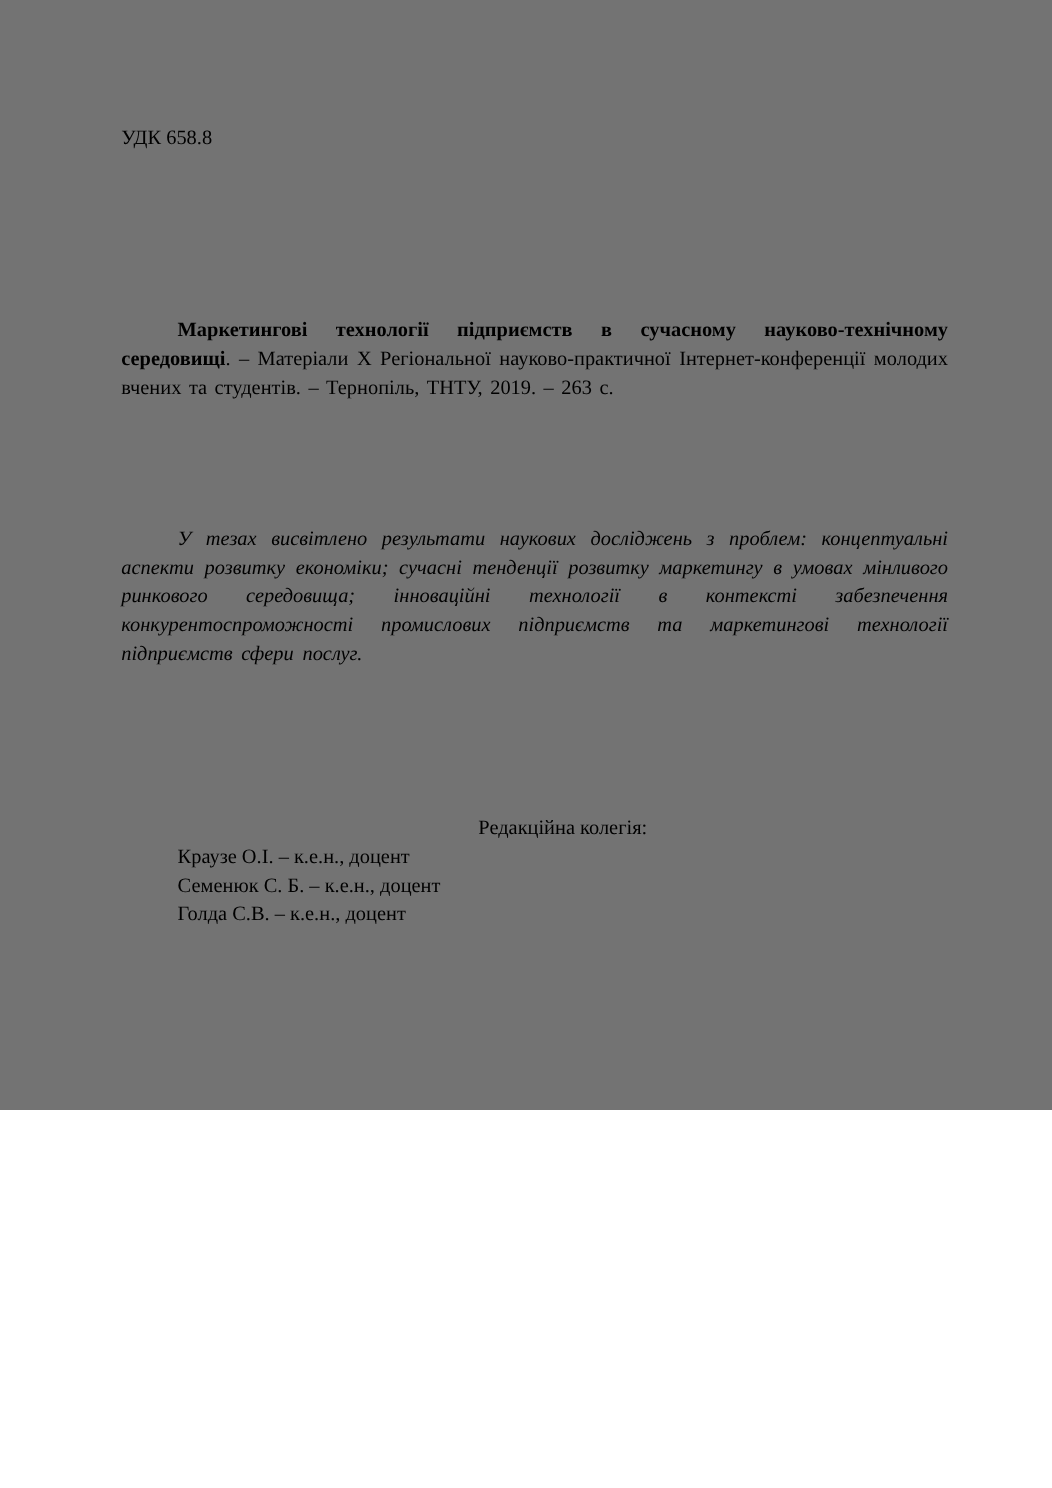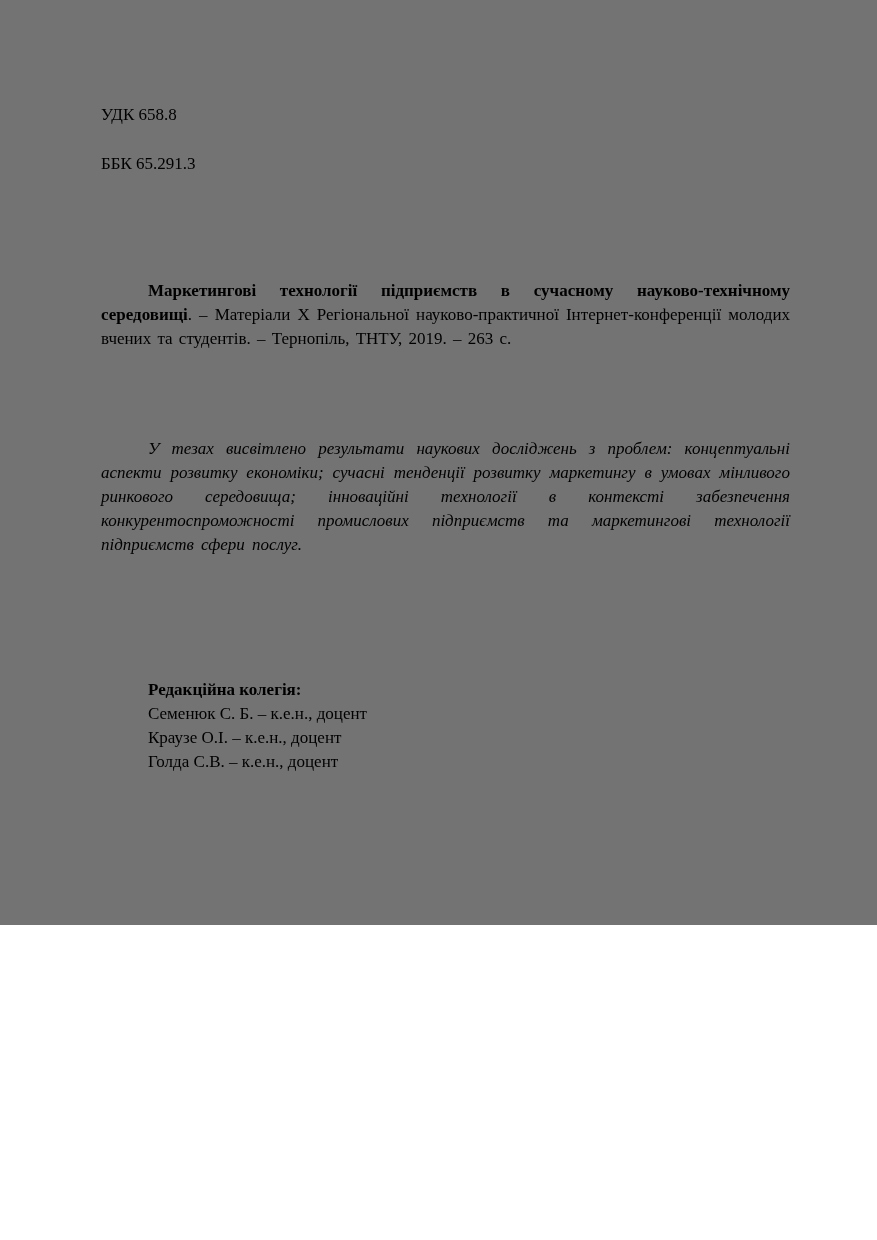--- a/index.html
+++ b/index.html
@@ -22,36 +22,36 @@
   .block {
     position: absolute;
     left: 101px;
     width: 689px;
     font-size: 17px;
     line-height: 24px;
   }
   .udc { top: 103px; }
   .bbk { top: 152px; }
   .title-para {
-    top: 279px;
+    top: 263px;
     text-align: justify;
     text-indent: 47px;
     word-spacing: 2px;
   }
   .title-para .bold { font-weight: bold; }
   .abstract-para {
     top: 437px;
     text-align: justify;
     text-indent: 47px;
     font-style: italic;
     word-spacing: 3px;
     font-family: Liberation Serif, serif;
   }
   .editorial { top: 678px; padding-left: 47px; }
-  .editorial .heading { font-weight: bold; }
+  .editorial .heading { font-weight: normal; text-align: center; }
   .editorial .member { font-weight: normal; }
   .disclaimer-para {
     top: 954px;
     text-align: justify;
     text-indent: 47px;
     font-style: italic;
     word-spacing: 6px;
   }
   .page-number {
     position: absolute;
@@ -63,29 +63,28 @@
     line-height: 24px;
   }
 </style>
 </head>
 <body>
 
 <div class="page">
 
   <div class="block udc">УДК 658.8</div>
 
-  <div class="block bbk">ББК 65.291.3</div>
 
   <p class="block title-para"><span class="bold">Маркетингові технології підприємств в сучасному науково-технічному середовищі</span><span>. – Матеріали X Регіональної науково-практичної Інтернет-конференції молодих вчених та студентів. – Тернопіль, ТНТУ, 2019. – 263 с.</span></p>
 
   <p class="block abstract-para">У тезах висвітлено результати наукових досліджень з проблем: концептуальні аспекти розвитку економіки; сучасні тенденції розвитку маркетингу в умовах мінливого ринкового середовища; інноваційні технології в контексті забезпечення конкурентоспроможності промислових підприємств та маркетингові технології підприємств сфери послуг.</p>
 
   <div class="block editorial">
     <div class="heading">Редакційна колегія:</div>
+    <div class="member">Краузе О.І. – к.е.н., доцент</div>
     <div class="member">Семенюк С. Б. – к.е.н., доцент</div>
-    <div class="member">Краузе О.І. – к.е.н., доцент</div>
     <div class="member">Голда С.В. – к.е.н., доцент</div>
   </div>
 
 
   <div class="page-number">2</div>
 
 </div>
 
 </body></html>

